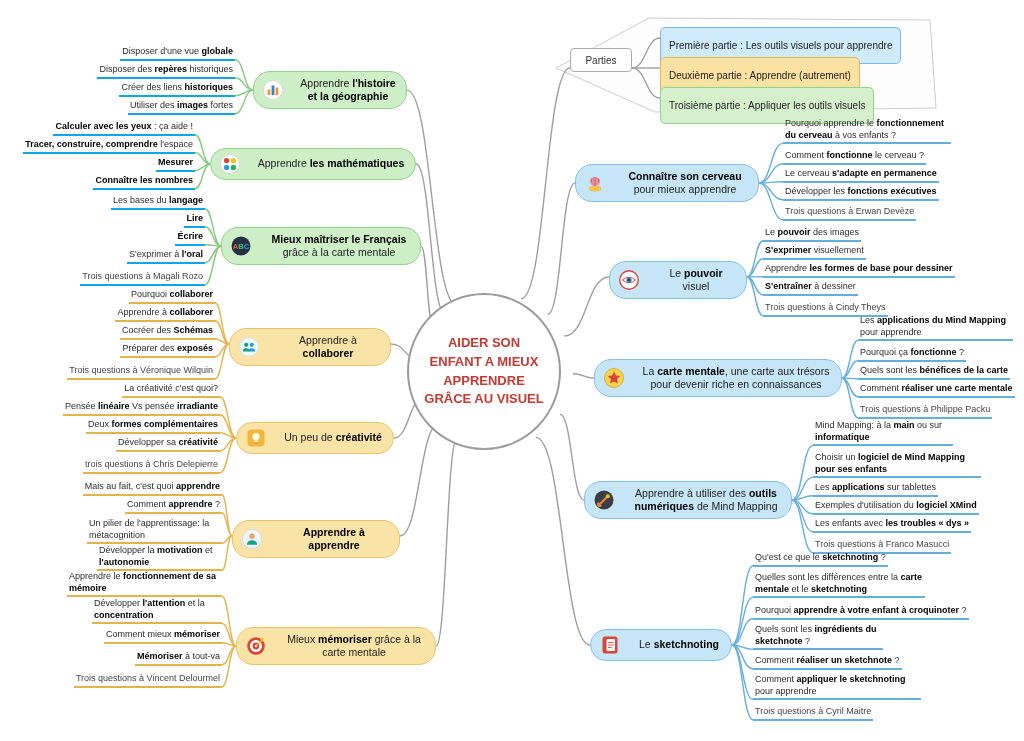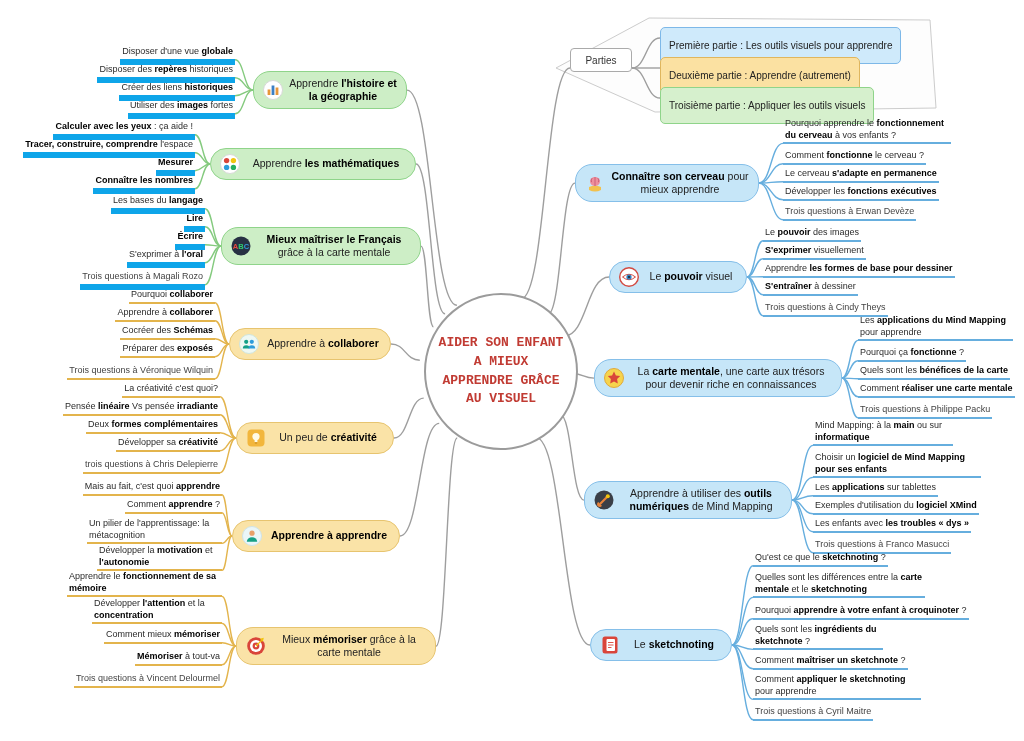--- a/index.html
+++ b/index.html
@@ -3,33 +3,33 @@
 <meta charset="utf-8">
 <style>
   *{margin:0;padding:0;box-sizing:border-box}
   html,body{background:#fff}
   body{width:1024px;height:741px;font-family:"Liberation Sans",sans-serif}
   #map{position:relative;width:1024px;height:741px;background:#fff;overflow:hidden}
   #wires{position:absolute;left:0;top:0;z-index:0}
   .central{position:absolute;z-index:2;width:154px;height:157px;border-radius:50%;
     background:#fff;border:2px solid #9b9b9b;display:flex;align-items:center;justify-content:center;
     text-align:center;font-weight:bold;font-size:13px;line-height:1.45;color:#c13b33;padding:12px}
-  .topic{position:absolute;z-index:2;display:flex;align-items:center;gap:6px;padding:5px 9px;
+  .topic{position:absolute;z-index:2;display:flex;align-items:center;gap:16px;padding:5px 9px;
     border-radius:17px;font-size:10.5px;line-height:1.25;color:#222}
   .topic .lbl{flex:1;text-align:center}
   .topic.green{background:#cdeec6;border:1.5px solid #8fd48a}
   .topic.yellow{background:#fae3a7;border:1.5px solid #e7c46f}
   .topic.blue{background:#c6e6f8;border:1.5px solid #85bfe9}
   .icn{width:20px;height:20px;flex:0 0 20px;display:flex}
   .icn svg{display:block}
   .leaf{position:absolute;z-index:2;font-size:9px;line-height:1.3;color:#2b2b2b;
     padding:0 2px 1px;white-space:nowrap}
   .leaf.wrap{white-space:normal}
   .leaf.ctr{text-align:left}
-  .leaf.green{border-bottom:6px solid #0ea5e9}
+  .leaf.green{border-bottom:2px solid #0ea5e9}
   .leaf.yellow{border-bottom:2px solid #e3b44c}
   .leaf.blue{border-bottom:2px solid #66aede}
   .leaf.it{color:#444}
   .pnode{position:absolute;z-index:2;background:#fff;border:1px solid #aaa;border-radius:4px;
     font-size:10px;color:#333;display:flex;align-items:center;justify-content:center;height:24px}
   .part{position:absolute;z-index:2;border-radius:5px;font-size:10px;color:#222;display:flex;
     align-items:center;padding:0 8px;height:37px;white-space:nowrap}
   .part.blue{background:#cfeafb;border:1px solid #7db8e8}
   .part.yellow{background:#fbe1a2;border:1px solid #dfb65e}
   .part.green{background:#d6f0cd;border:1px solid #8fd48a}
@@ -112,21 +112,21 @@
       <path d="M 792.0 500.1 C 802.5 500.1, 802.5 552.7, 813.0 552.7" stroke="#66aede" stroke-width="1.4" fill="none"></path>
       <path d="M 732.0 645.0 C 742.5 645.0, 742.5 565.7, 753.0 565.7" stroke="#66aede" stroke-width="1.4" fill="none"></path>
       <path d="M 732.0 645.0 C 742.5 645.0, 742.5 597.4, 753.0 597.4" stroke="#66aede" stroke-width="1.4" fill="none"></path>
       <path d="M 732.0 645.0 C 742.5 645.0, 742.5 618.7, 753.0 618.7" stroke="#66aede" stroke-width="1.4" fill="none"></path>
       <path d="M 732.0 645.0 C 742.5 645.0, 742.5 649.4, 753.0 649.4" stroke="#66aede" stroke-width="1.4" fill="none"></path>
       <path d="M 732.0 645.0 C 742.5 645.0, 742.5 668.7, 753.0 668.7" stroke="#66aede" stroke-width="1.4" fill="none"></path>
       <path d="M 732.0 645.0 C 742.5 645.0, 742.5 699.4, 753.0 699.4" stroke="#66aede" stroke-width="1.4" fill="none"></path>
       <path d="M 732.0 645.0 C 742.5 645.0, 742.5 719.7, 753.0 719.7" stroke="#66aede" stroke-width="1.4" fill="none"></path>
     </svg>
 
-  <div id="central" class="central" style="left: 424px; top: 293px; font-family: Liberation Mono, monospace;">AIDER SON ENFANT A MIEUX APPRENDRE GRÂCE AU VISUEL</div>
+  <div id="central" class="central" style="left: 407px; top: 293px;">AIDER SON ENFANT A MIEUX APPRENDRE GRÂCE AU VISUEL</div>
 
   <div id="parties" class="pnode gray" style="left:570px;top:48px;width:62px">Parties</div>
   <div class="part blue" style="left:660px;top:27px">Première partie : Les outils visuels pour apprendre</div>
   <div class="part yellow" style="left:660px;top:57px">Deuxième partie : Apprendre (autrement)</div>
   <div class="part green" style="left:660px;top:87px">Troisième partie : Appliquer les outils visuels</div>
 
   <div id="t0" class="topic green" style="left:253px;top:71px;width:154px">
     <span class="icn">
         <svg viewBox="0 0 20 20" width="20" height="20">
           <circle cx="10" cy="10" r="9.5" fill="#fff" stroke="#d8d8d8"></circle>
@@ -319,16 +319,16 @@
   <div class="leaf blue wrap" style="left:813px;top:452px;width:168px">Choisir un <b>logiciel de Mind Mapping pour ses enfants</b></div>
   <div class="leaf blue" style="left:813px;top:482px">Les <b>applications</b> sur tablettes</div>
   <div class="leaf blue" style="left:813px;top:500px">Exemples d'utilisation du <b>logiciel XMind</b></div>
   <div class="leaf blue" style="left:813px;top:518px">Les enfants avec <b>les troubles « dys »</b></div>
   <div class="leaf blue it" style="left:813px;top:539px">Trois questions à Franco Masucci</div>
 
   <div class="leaf blue" style="left:753px;top:552px">Qu'est ce que le <b>sketchnoting</b> ?</div>
   <div class="leaf blue wrap" style="left:753px;top:572px;width:172px">Quelles sont les différences entre la <b>carte mentale</b> et le <b>sketchnoting</b></div>
   <div class="leaf blue" style="left:753px;top:605px">Pourquoi <b>apprendre à votre enfant à croquinoter</b> ?</div>
   <div class="leaf blue wrap" style="left:753px;top:624px;width:130px">Quels sont les <b>ingrédients du sketchnote</b> ?</div>
-  <div class="leaf blue" style="left:753px;top:655px">Comment <b>maîtriser un sketchnote</b> ?</div>
+  <div class="leaf blue" style="left:753px;top:655px">Comment <b>réaliser un sketchnote</b> ?</div>
   <div class="leaf blue wrap" style="left:753px;top:674px;width:168px">Comment <b>appliquer le sketchnoting</b> pour apprendre</div>
   <div class="leaf blue it" style="left:753px;top:706px">Trois questions à Cyril Maitre</div>
 </div>
 
 </body></html>

